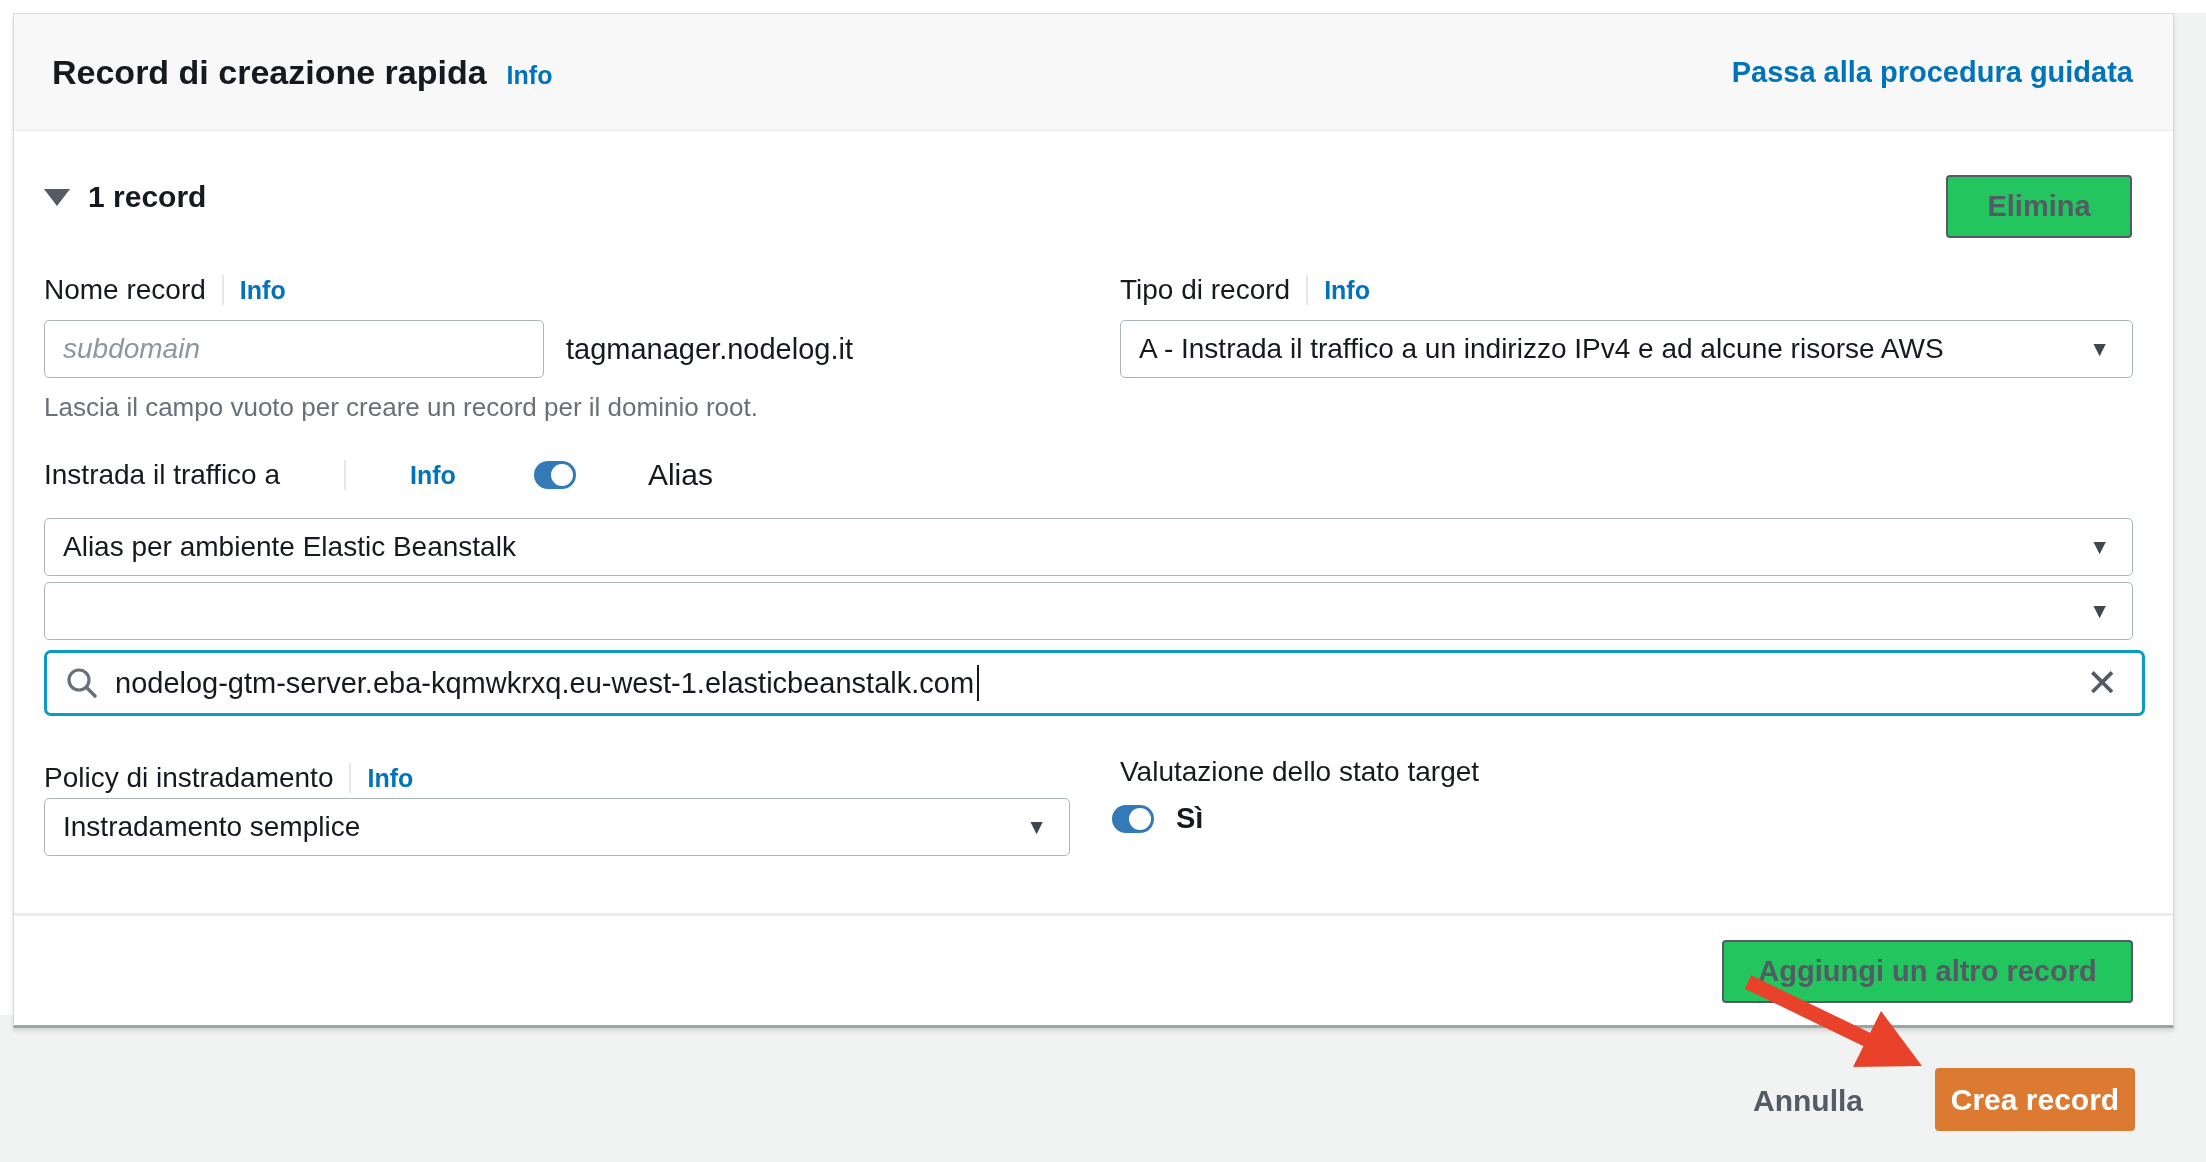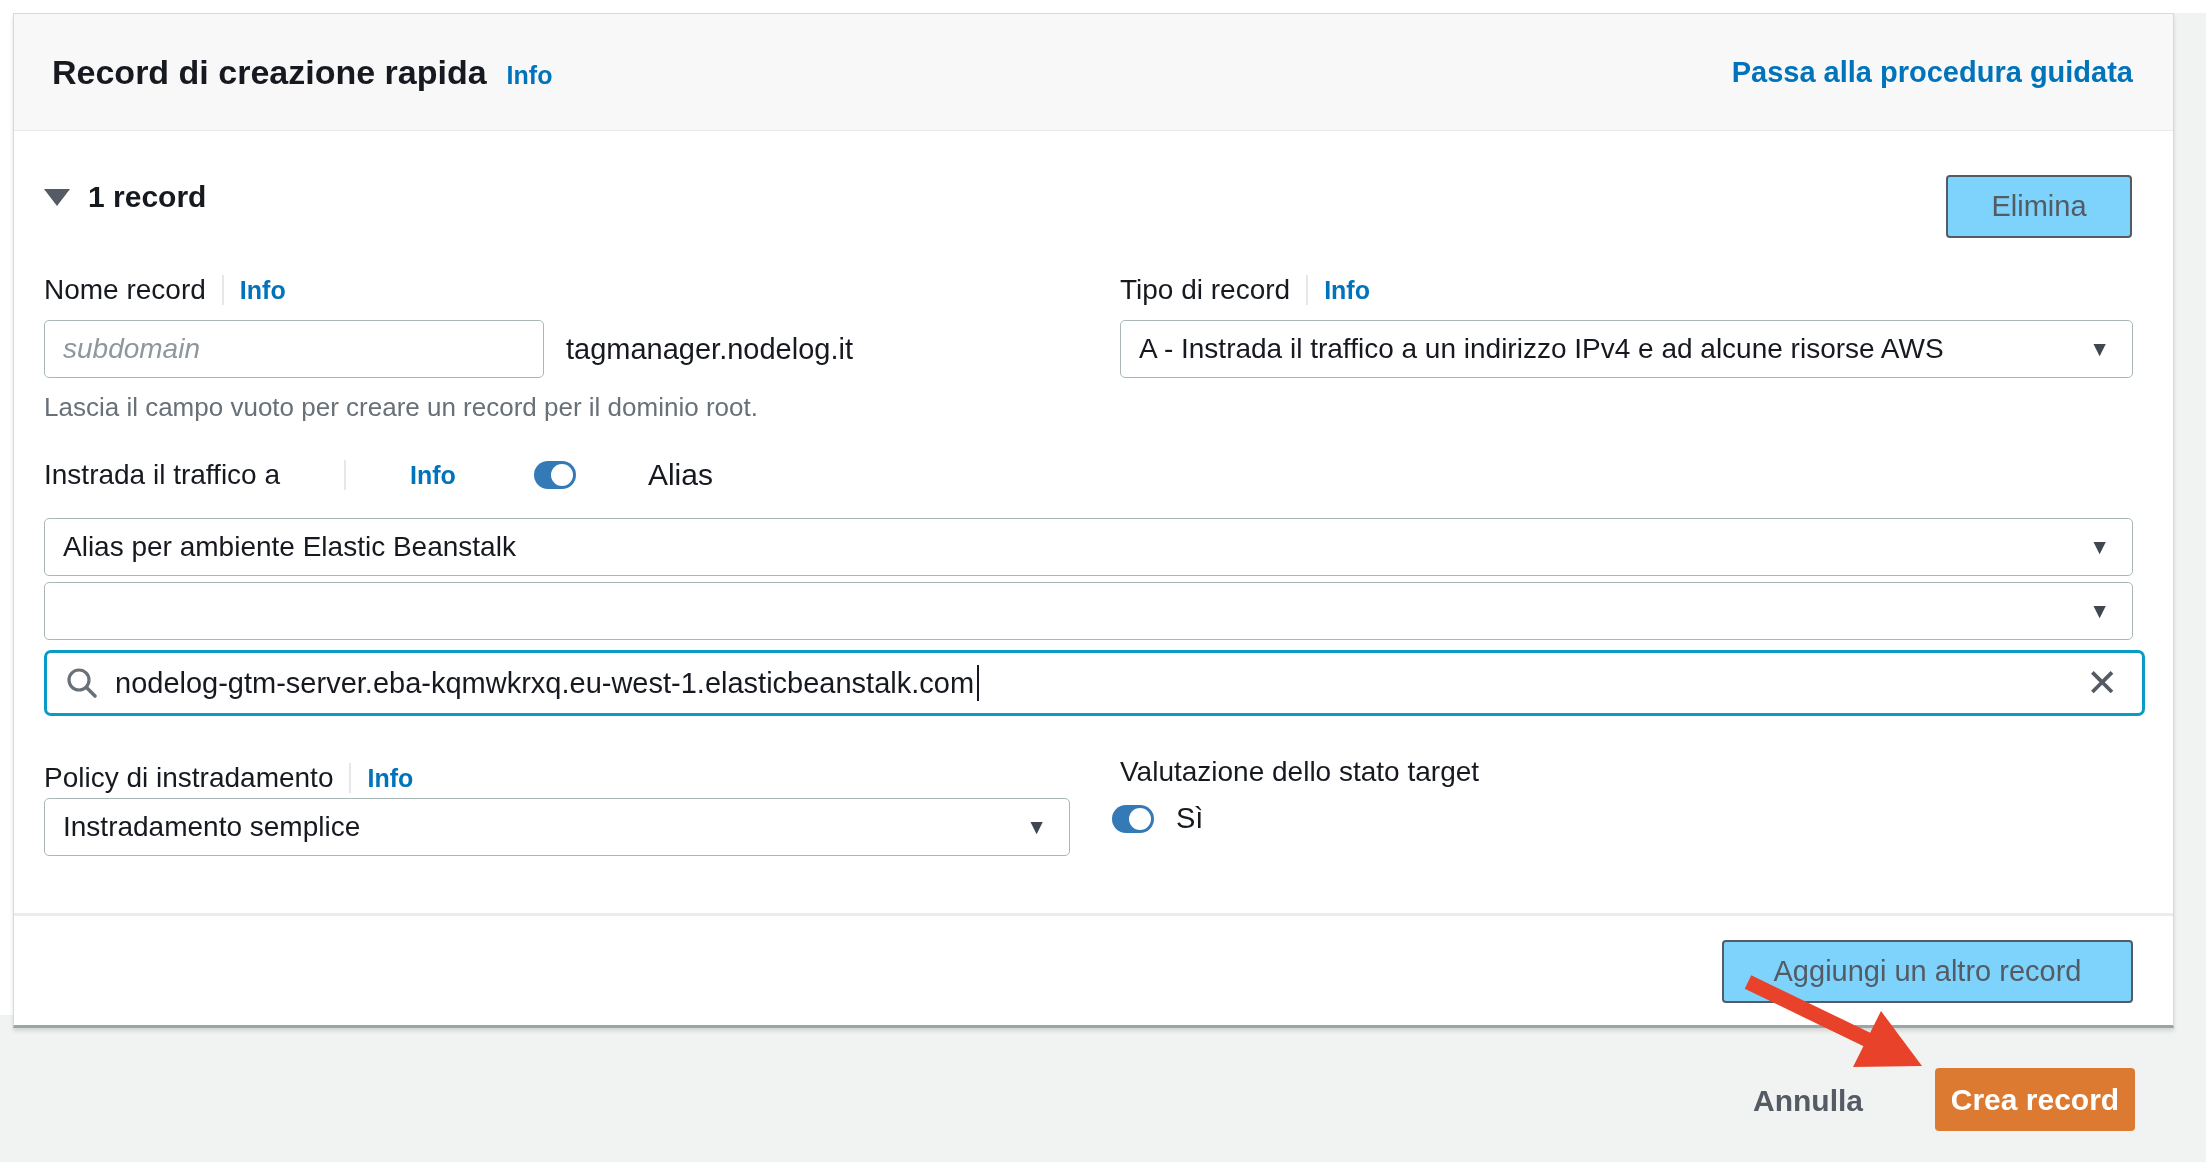--- a/index.html
+++ b/index.html
@@ -39,23 +39,23 @@
     display:flex; align-items:center; gap:18px; cursor:pointer;
   }
   .collapse-triangle {
     width:0; height:0;
     border-left:13px solid transparent; border-right:13px solid transparent;
     border-top:17px solid #545b64;
   }
   .record-count { font-size:30px; font-weight:700; color:#16191f;text-align:right; }
 
   .btn-secondary {
-    position:absolute; background:#7dd3fc;
+    position:absolute; background:#22c55e;
     border:2px solid #545b64; border-radius:4px;
-    color:#545b64; font-weight:400; font-size:29px;
+    color:#545b64; font-weight:700; font-size:29px;
     display:flex; align-items:center; justify-content:center;
     font-family:"Liberation Sans", sans-serif; cursor:pointer;
   }
   .btn-elimina { left:1932px; top:161px; width:186px; height:63px; }
   .btn-add     { left:1708px; top:926px; width:411px; height:63px; }
 
   
   .field-label-row {
     position:absolute; display:flex; align-items:center; height:36px;
   }
@@ -109,21 +109,21 @@
   .search-icon { flex:0 0 auto; margin-right:16px; display:block; }
   .search-text { font-size:29px; color:#16191f; white-space:nowrap; }
   .text-caret { width:2px; height:36px; background:#16191f; margin-left:3px; }
   .clear-btn {
     margin-left:auto; font-size:38px; color:#545b64; line-height:1;
     cursor:pointer; font-weight:400;
   }
 
   .eval-row { position:absolute; left:1098px; top:788px; display:flex; align-items:center; }
   .eval-label { position:absolute; left:1106px; top:742px; font-size:28px; color:#16191f; }
-  .eval-value { font-size:29px; color:#16191f; margin-left:22px; }
+  .eval-value { font-size:29px; color:#16191f; margin-left:22px;font-weight:bold; }
 
   .content-divider {
     position:absolute; left:0; top:899px; width:100%; height:3px; background:#eaeded;
   }
 
   
   .btn-annulla {
     position:absolute; left:1718px; top:1078px; width:180px; height:46px;
     background:none; border:none; color:#545b64; font-weight:700; font-size:30px;
     font-family:"Liberation Sans", sans-serif; cursor:pointer; text-align:center;

